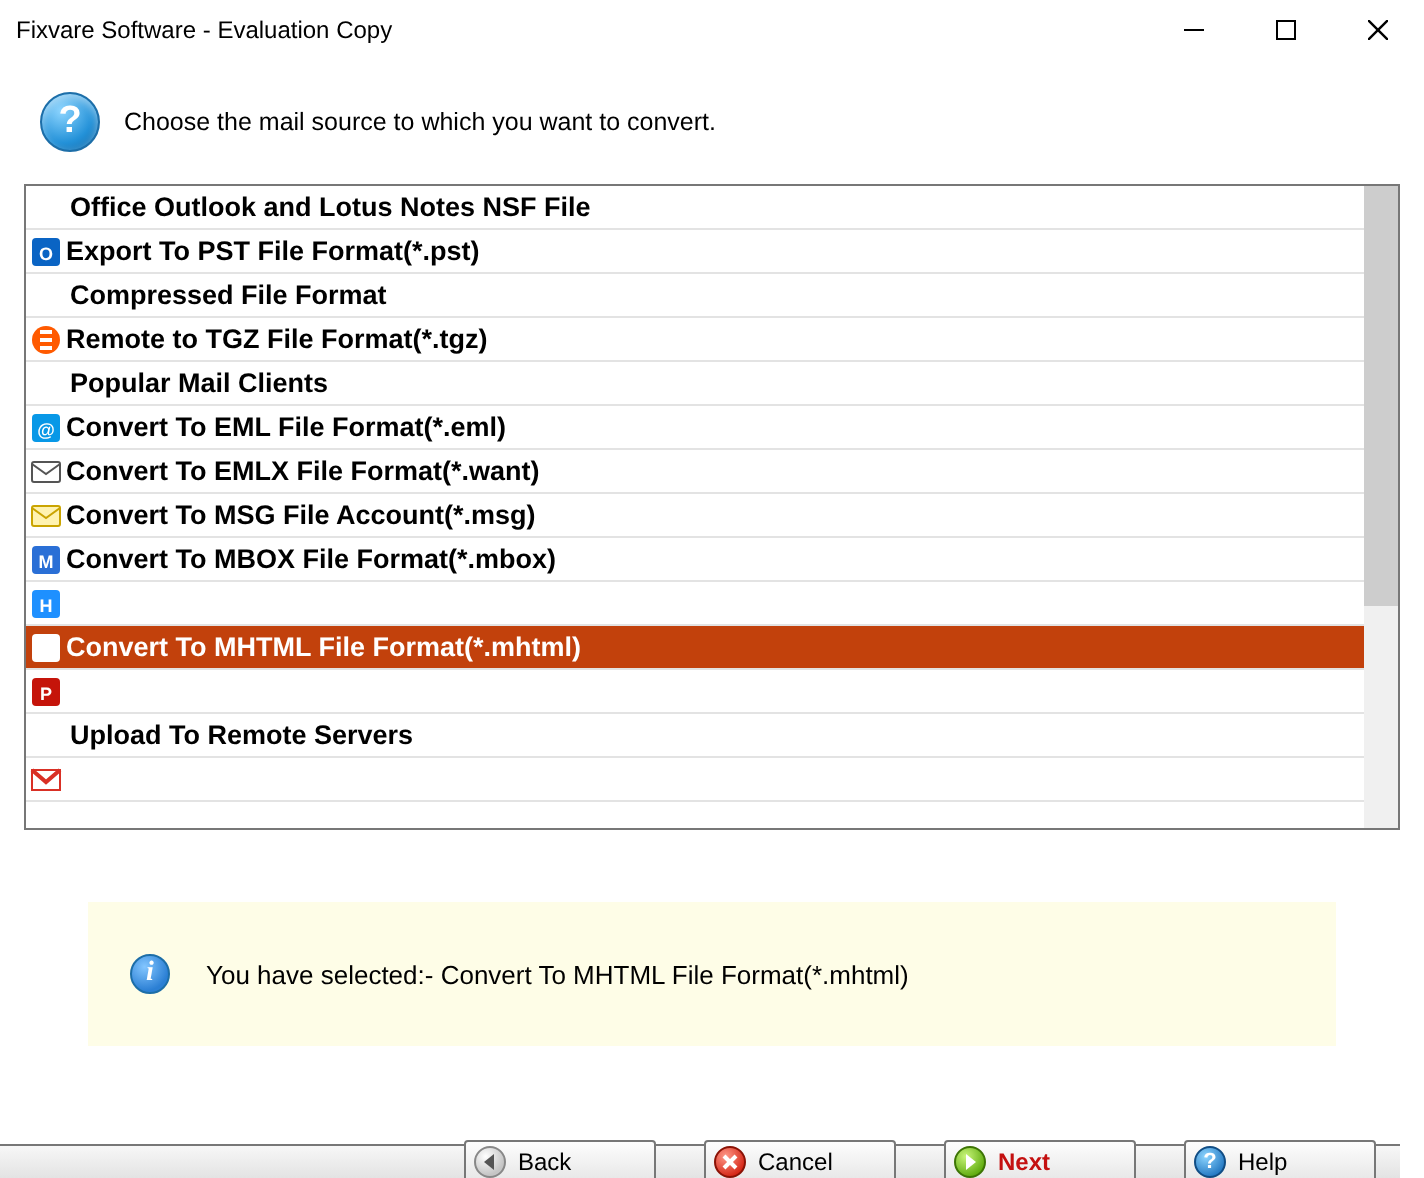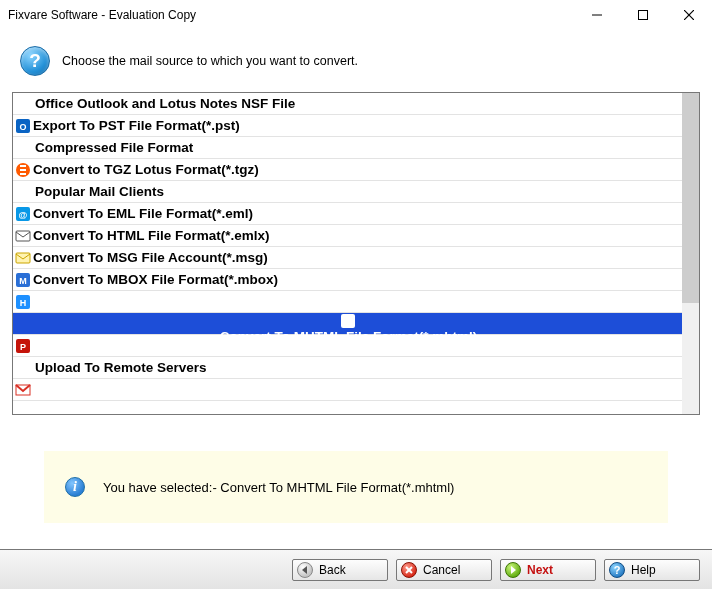--- a/index.html
+++ b/index.html
@@ -17,29 +17,29 @@
   .list-scroll { position: absolute; right: 0; top: 0; bottom: 0; width: 17px; background: #f0f0f0; }
   .scroll-thumb { position: absolute; top: 0; left: 0; right: 0; height: 210px; background: #cdcdcd; }
   .list { position: absolute; left: 0; right: 17px; top: 0; bottom: 0; overflow: hidden; }
   .row { display: flex; align-items: center; height: 22px; border-bottom: 1px solid #e3e3e3; padding-left: 2px; }
   .row.header { background: #fff; font-weight: bold; text-align: center; }
   .row.header .icon { width: 14px; }
   .row .icon { width: 16px; height: 16px; margin: 0 2px 0 0; flex: 0 0 16px; display: flex; align-items: center; justify-content: center; }
   .row .label { font-size: 13.5px; font-weight: bold; color: #000; white-space: nowrap; }
   .row.header .label { padding-left: 2px; }
   .row.item .label { font-weight: bold; }
-  .row.selected { background: #1d4ed8; flex-direction: column; }
+  .row.selected { background: #c2410c; }
   .row.selected .label { color: #fff; }
   .row.selected .icon svg rect.fill { fill: #fff; }
 
   .infobar { margin: 36px 44px 0 44px; height: 72px; background: #fefde7; border: 1px solid #fefde7; display: flex; align-items: center; padding: 0 20px; gap: 18px; }
   .info-i { width: 20px; height: 20px; border-radius: 50%; background: radial-gradient(circle at 35% 30%, #83c6ff 0%, #2b7fd4 70%); display: flex; align-items: center; justify-content: center; color: #fff; font-style: italic; font-family: Georgia, serif; font-weight: bold; font-size: 14px; border: 1px solid #1d6ea8; }
   .info-text { font-size: 13px; color: #000; }
 
-  .footer { position: absolute; left: 0; right: 0; bottom: 0; height: 40px; border-top: 1px solid #777; background: linear-gradient(#f7f7f7,#e3e3e3); display: flex; align-items: center; justify-content: flex-end; padding-right: 12px; gap: 8px; }
+  .footer { position: absolute; left: 0; right: 12px; bottom: 0; height: 17px; border-top: 1px solid #777; background: linear-gradient(#f7f7f7,#e3e3e3); display: flex; align-items: center; justify-content: flex-end; padding-right: 12px; gap: 24px; }
   .btn { height: 22px; width: 96px; border: 1px solid #777; background: linear-gradient(#fdfdfd,#e6e6e6); display: flex; align-items: center; font-size: 12px; color: #000; border-radius: 2px; padding-left: 4px; gap: 6px; }
   .btn .bicon { width: 16px; height: 16px; border-radius: 50%; display: flex; align-items: center; justify-content: center; }
   .btn.next .blabel { color: #c41010; font-weight: bold; }
   .bicon.back { background: radial-gradient(circle at 35% 30%, #fff 0%, #c5c5c5 70%); border: 1px solid #888; }
   .bicon.next { background: radial-gradient(circle at 35% 30%, #c9f57a 0%, #5aa80a 80%); border: 1px solid #3d7405; }
   .bicon.cancel { background: radial-gradient(circle at 35% 30%, #ff9a8a 0%, #d32010 80%); border: 1px solid #8a1205; }
   .bicon.help { background: radial-gradient(circle at 35% 30%, #8dd5ff 0%, #2075c0 80%); border: 1px solid #114d84; }
   .bicon svg { display: block; }
 
   
@@ -96,21 +96,21 @@
       </div>
       <div class="row item">
         <span class="icon">
           <svg class="ic" viewBox="0 0 16 16">
             <circle cx="8" cy="8" r="7" fill="#ff5a00"></circle>
             <rect x="5" y="3" width="6" height="2" fill="#fff"></rect>
             <rect x="5" y="7" width="6" height="2" fill="#fff"></rect>
             <rect x="5" y="11" width="6" height="2" fill="#fff"></rect>
           </svg>
         </span>
-        <span class="label">Convert to TGZ Lotus Format(*.tgz)</span>
+        <span class="label">Remote to TGZ File Format(*.tgz)</span>
       </div>
       <div class="row header">
         <span class="icon"></span>
         <span class="label">Popular Mail Clients</span>
       </div>
       <div class="row item">
         <span class="icon">
           <svg class="ic" viewBox="0 0 16 16">
             <rect x="1" y="1" width="14" height="14" rx="2" fill="#0898e7"></rect>
             <text x="8" y="12" text-anchor="middle" font-size="9" font-weight="bold" fill="#fff" font-family="Arial">@</text>
@@ -118,21 +118,21 @@
         </span>
         <span class="label">Convert To EML File Format(*.eml)</span>
       </div>
       <div class="row item">
         <span class="icon">
           <svg class="ic" viewBox="0 0 16 16">
             <rect x="1" y="3" width="14" height="10" rx="1" fill="#fff" stroke="#555"></rect>
             <path d="M1 4 L8 9 L15 4" fill="none" stroke="#555"></path>
           </svg>
         </span>
-        <span class="label">Convert To HTML File Format(*.emlx)</span>
+        <span class="label">Convert To EMLX File Format(*.want)</span>
       </div>
       <div class="row item">
         <span class="icon">
           <svg class="ic" viewBox="0 0 16 16">
             <rect x="1" y="3" width="14" height="10" rx="1" fill="#fff3b0" stroke="#caa400"></rect>
             <path d="M1 4 L8 9 L15 4" fill="none" stroke="#caa400"></path>
           </svg>
         </span>
         <span class="label">Convert To MSG File Account(*.msg)</span>
       </div>

